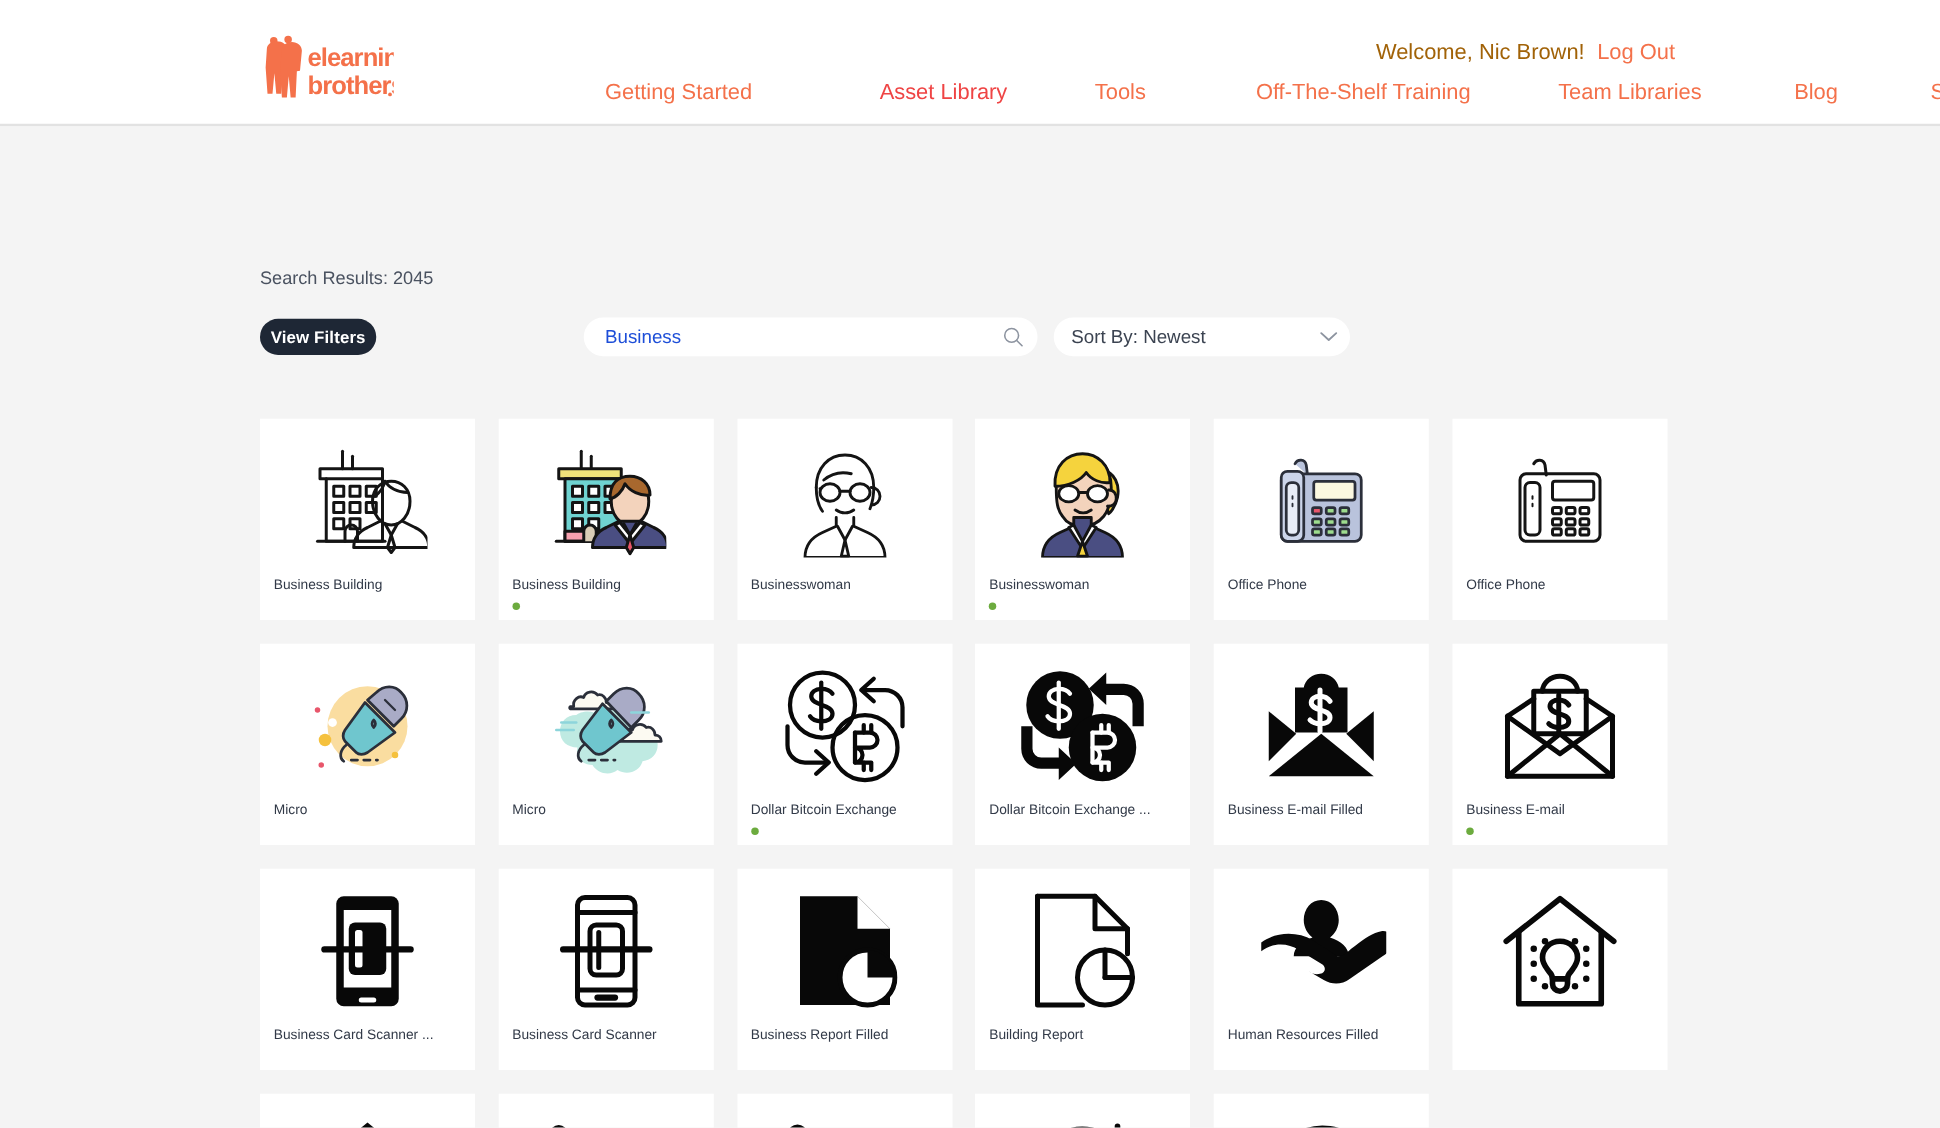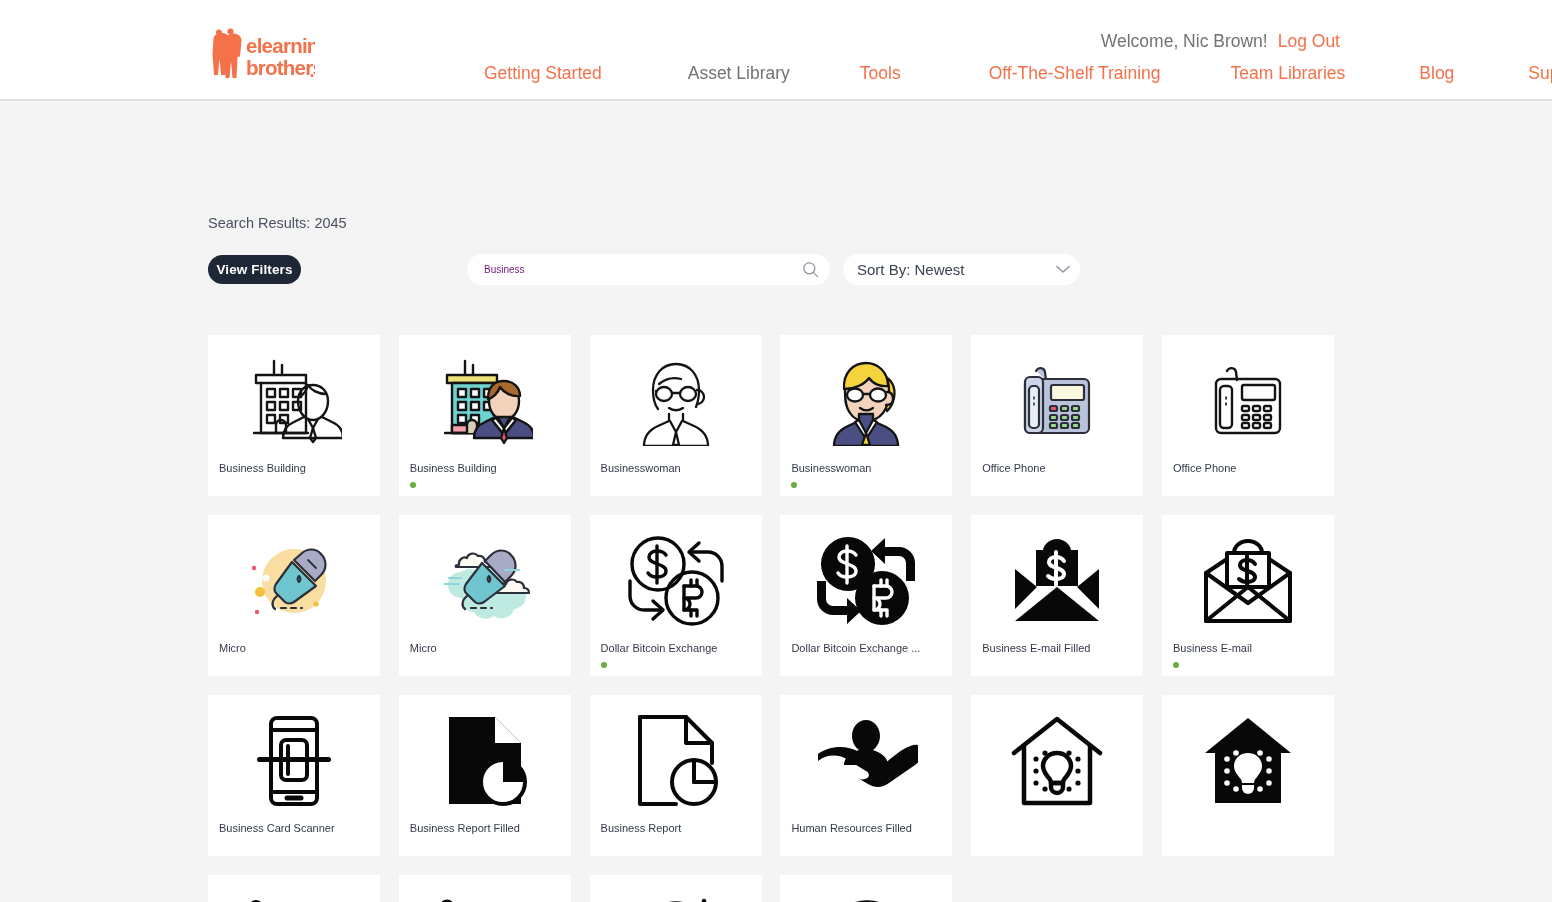--- a/index.html
+++ b/index.html
@@ -28,21 +28,21 @@
   }
   .welcome-bar {
     position: absolute;
     right: 212px; top: 31px;
     display: flex;
     align-items: baseline;
     gap: 10px;
     white-space: nowrap;
   }
   .welcome-text {
-    color: #737373;
+    color: #a16207;
     font-size: 17.5px;
   }
   .logout-link {
     color: #f4714a;
     font-size: 17.5px;
     text-decoration: none;
     cursor: pointer;
   }
 
   .main-nav {
@@ -53,21 +53,21 @@
     gap: 15px;
     white-space: nowrap;
   }
   .nav-item {
     color: #f4714a;
     font-size: 17.5px;
     text-decoration: none;
     cursor: pointer;
     display: inline-block;
   }
-  .nav-item.muted { color: #737373; }
+  .nav-item.muted { color: #ef4444; margin-left: 16px; }
   .nav-sep { display: inline-block; }
 
   
   .content {
     position: relative;
     height: 801px;
     background: #f4f4f4;
   }
 
   .results-count {
@@ -108,22 +108,22 @@
     align-items: center;
   }
   .search-input {
     border: none;
     outline: none;
     background: transparent;
     flex: 1;
     height: 100%;
     padding: 0 0 0 17px;
     font-family: "Liberation Sans", sans-serif;
-    font-size: 10px;
-    color: #701a75;
+    font-size: 15px;
+    color: #1d4ed8;
   }
   .search-icon-btn {
     width: 40px; height: 100%;
     background: transparent;
     border: none;
     cursor: pointer;
     display: flex;
     align-items: center;
     justify-content: center;
     padding: 0;
@@ -553,20 +553,38 @@
             <polyline points="4,86 46,52 88,86"></polyline>
             <path d="M53 29 c-2-3-5-4-8-4 c-4 0-7 2-7 5 c0 7 15 5 15 12 c0 3-3 5-8 5 c-3 0-6-1-8-3"></path>
             <line x1="45" y1="21" x2="45" y2="52"></line>
           </g>
         </svg>
       </div>
       <div class="card-label">Business E-mail</div>
       <div class="card-dot"></div>
     </div>
 
+    <div class="card">
+      <div class="card-art">
+        <svg width="78" height="94" viewBox="0 0 78 94">
+          <g fill="#080808">
+            <rect x="14" y="3" width="50" height="88" rx="6"></rect>
+            <rect x="24" y="24" width="30" height="42" rx="5"></rect>
+          </g>
+          <g fill="#ffffff">
+            <rect x="20" y="14" width="38" height="62"></rect>
+            <rect x="32" y="84" width="14" height="4" rx="2"></rect>
+          </g>
+          <rect x="24" y="24" width="30" height="42" rx="5" fill="#080808"></rect>
+          <rect x="29" y="30" width="6" height="30" rx="2" fill="#ffffff"></rect>
+          <rect x="2" y="43" width="74" height="5" rx="2.5" fill="#080808"></rect>
+        </svg>
+      </div>
+      <div class="card-label">Business Card Scanner ...</div>
+    </div>
 
     <div class="card">
       <div class="card-art">
         <svg width="78" height="94" viewBox="0 0 78 94">
           <g fill="none" stroke="#080808" stroke-width="4" stroke-linejoin="round" stroke-linecap="round">
             <rect x="16" y="4" width="46" height="86" rx="6"></rect>
             <line x1="16" y1="16" x2="62" y2="16"></line>
             <line x1="16" y1="78" x2="62" y2="78"></line>
             <rect x="26" y="26" width="26" height="40" rx="5"></rect>
             <line x1="33" y1="32" x2="33" y2="60"></line>
@@ -596,21 +614,21 @@
           <g fill="none" stroke="#080808" stroke-width="4" stroke-linejoin="round" stroke-linecap="round">
             <path d="M6 3 h46 l26 26 v20"></path>
             <polyline points="52,3 52,29 78,29"></polyline>
             <path d="M6 3 v87 h36"></path>
             <circle cx="60" cy="68" r="22"></circle>
             <line x1="60" y1="68" x2="60" y2="46"></line>
             <line x1="60" y1="68" x2="82" y2="68"></line>
           </g>
         </svg>
       </div>
-      <div class="card-label">Business Report</div>
+      <div class="card-label">Building Report</div>
     </div>
 
 
     <div class="card">
       <div class="card-art">
         <svg width="104" height="86" viewBox="0 0 104 86">
           <g fill="#080808">
             <path d="M52 2 c-8 0-14 7-14 16 c0 6 3 11 7 14 c-9 3-15 8-15 15 h44 c0-7-6-12-15-15 c4-3 7-8 7-14 c0-9-6-16-14-16z"></path>
             <path d="M4 43 c9-7 21-7 30-1 l18 11 c4 2 4 7-1 8 c-3 1-6 0-9-2 l12 7 c7 4 14 4 21-1 l26-18 c5-3 9-8 9-12 c0-5-5-9-10-8 c-6 1-14 6-20 11 c-6 4-9 9-15 9 l-20-13 c-12-7-29-7-41 2z"></path>
           </g>

